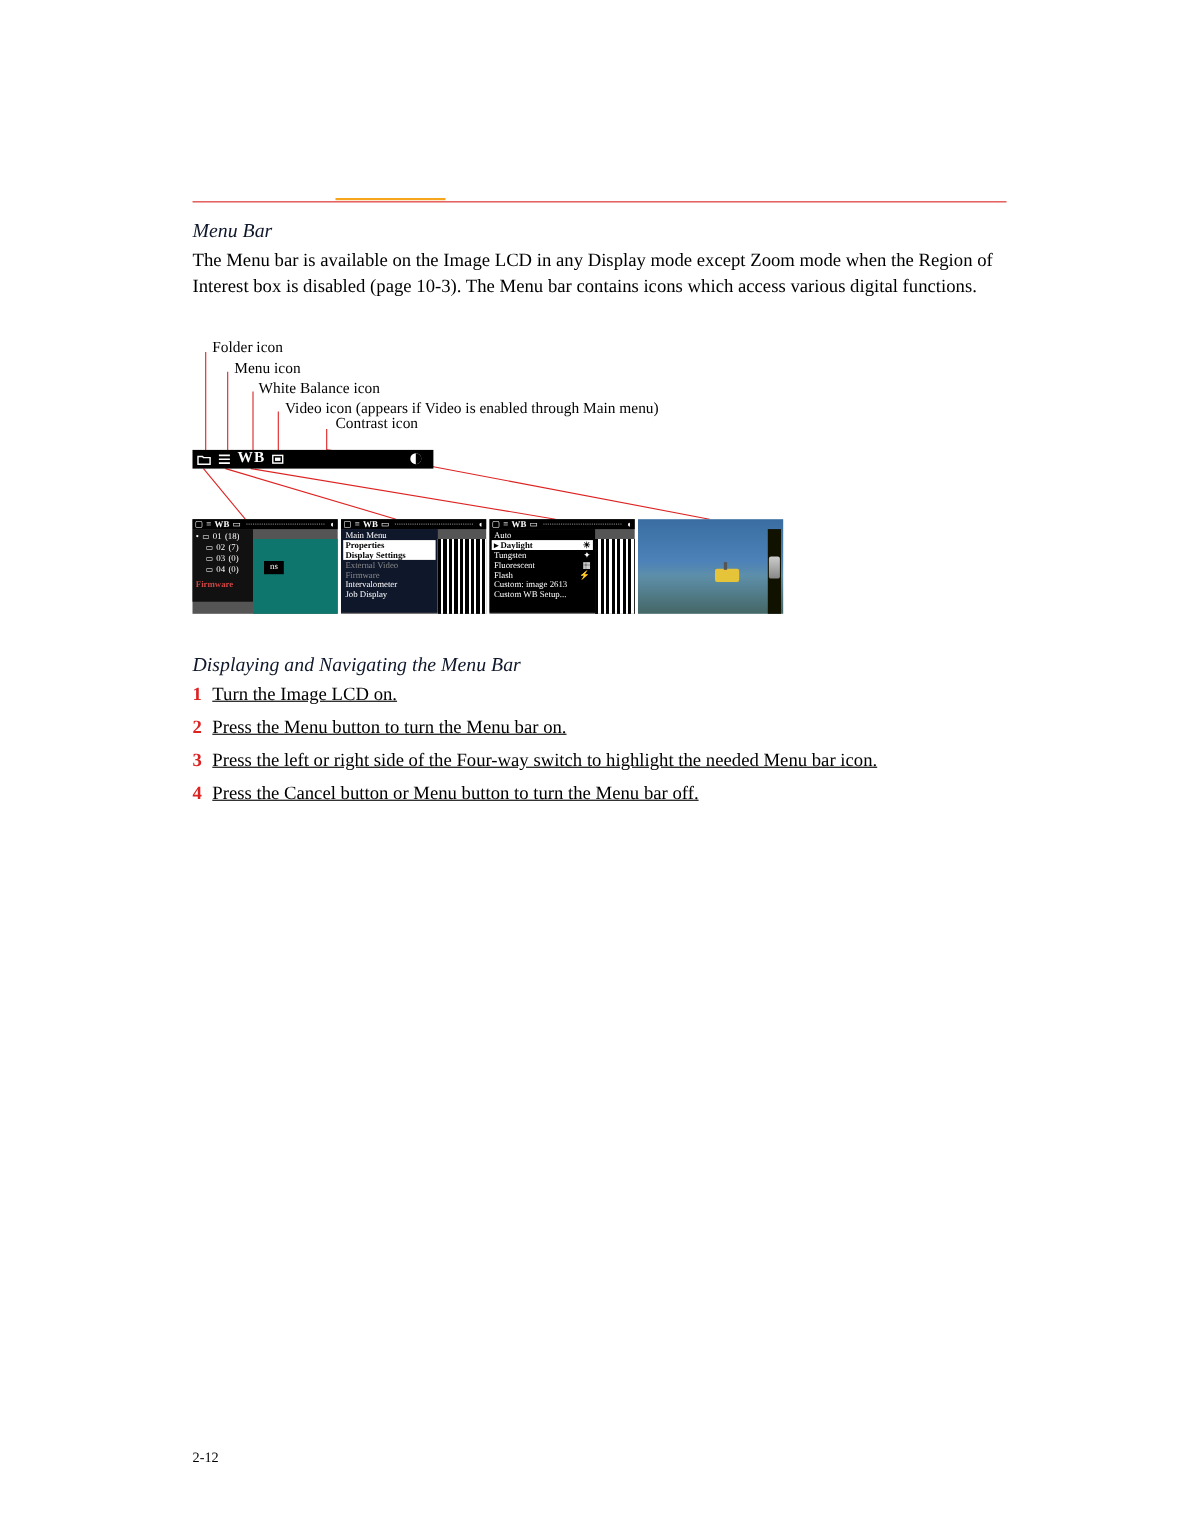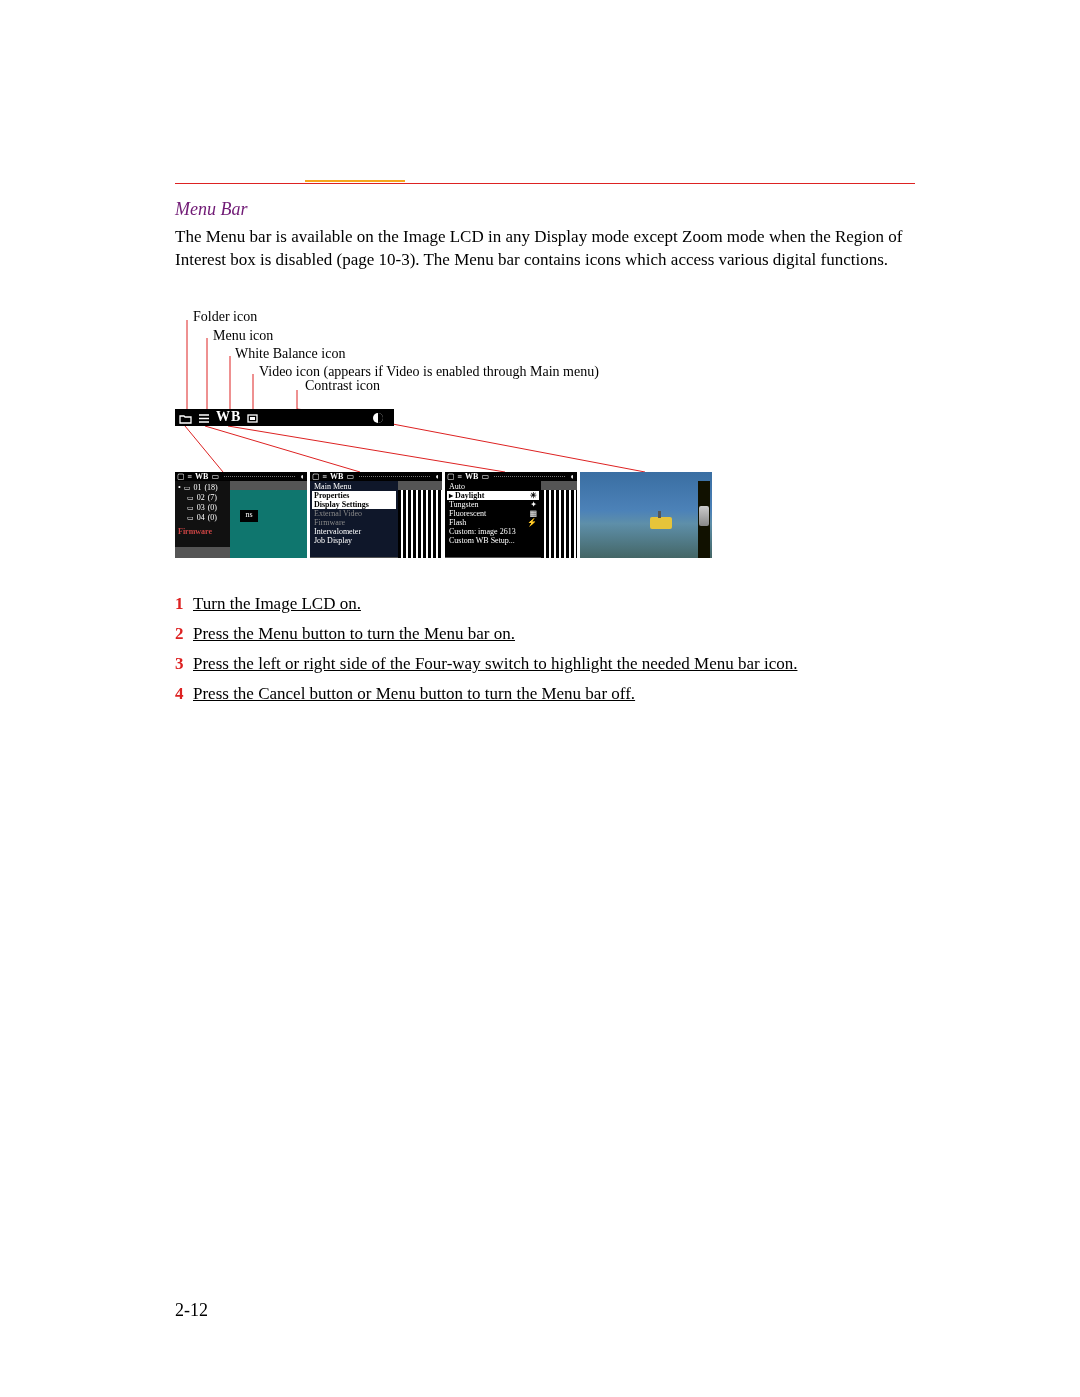--- a/index.html
+++ b/index.html
@@ -15,21 +15,21 @@
     box-sizing: border-box;
     padding: 180px 165px 60px 175px;
     position: relative;
     height: 1397px;
   }
   .top-rule-wrap { position: relative; height: 5px; margin-bottom: 14px; }
   .rule-red { position:absolute; left:0; right:0; top:3px; border-top:1px solid #d22; }
   .rule-orange { position:absolute; left:130px; width:100px; top:0; border-top:2px solid #f6a61c; }
   .section-title {
     font-style: italic;
-    color: #701a75;
+    color: #0f172a;
     font-size: 18px;
     margin: 10px 0 6px 0;
   }
   .body-text { line-height: 1.35; margin: 0 0 8px 0; }
   .figure-wrap { position: relative; margin: 30px 0 22px 0; height: 270px; }
   .callouts { font-size: 14px; line-height: 1.05; }
   .callout { position: absolute; white-space: nowrap; }
 
   
   .connectors { position:absolute; left:0; top:0; width:740px; height:270px; }
@@ -92,21 +92,21 @@
   .photo .boat:before { content:""; position:absolute; left:8px; top:-6px; width:3px; height:7px; background:#555;}
   .slider { position:absolute; right:2px; top:9px; bottom:0; width:12px; background:#110; }
   .slider .knob { position:absolute; left:1px; right:1px; top:25px; height:20px;
     background:linear-gradient(#ccc,#888); border-radius:2px; }
 
   .steps { margin: 6px 0 0 0; }
   .step { display:flex; margin: 0 0 10px 0; }
   .step .num { width:18px; color:#d22; font-weight:bold; }
   .step .txt { flex:1;text-decoration:underline; }
 
-  .page-num { position:absolute; bottom:76px; left:175px; font-size:18px; }
+  .page-num { position:absolute; bottom:64px; left:175px; font-size:13px; }
   svg.ic-svg { vertical-align:middle; }
 </style>
 </head>
 <body>
 
 <div class="page">
 
   <div class="top-rule-wrap">
     <div class="rule-orange"></div>
     <div class="rule-red"></div>
@@ -279,20 +279,21 @@
       <div class="thumb photo">
         <div class="boat"></div>
         <div class="slider">
           <div class="knob"></div>
         </div>
       </div>
 
     </div>
   </div>
 
+  <div class="section-title">Displaying and Navigating the Menu Bar</div>
 
   <div class="steps">
     <div class="step">
       <div class="num">1</div>
       <div class="txt">Turn the Image LCD on.</div>
     </div>
     <div class="step">
       <div class="num">2</div>
       <div class="txt">Press the Menu button to turn the Menu bar on.</div>
     </div>

